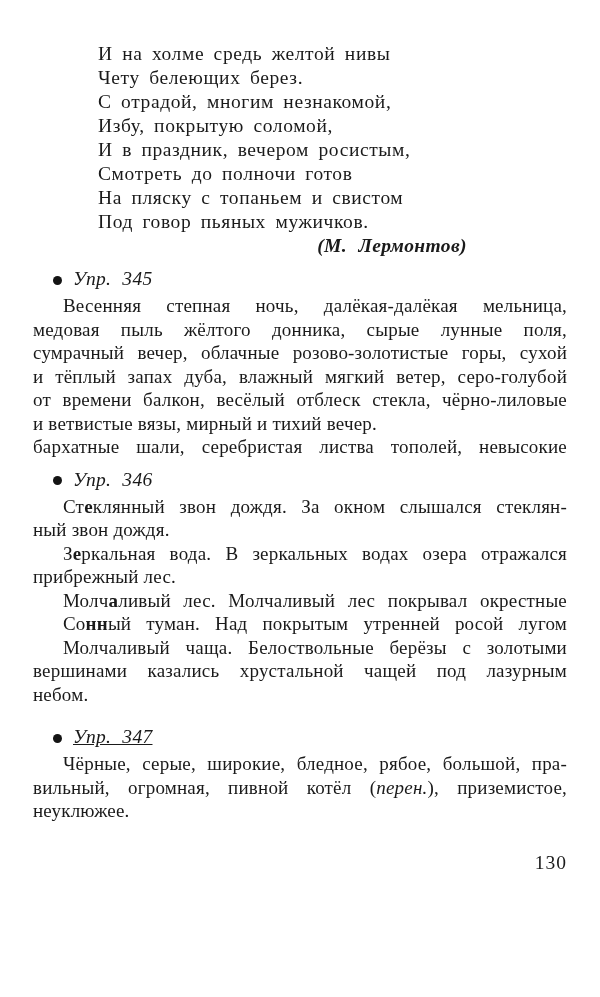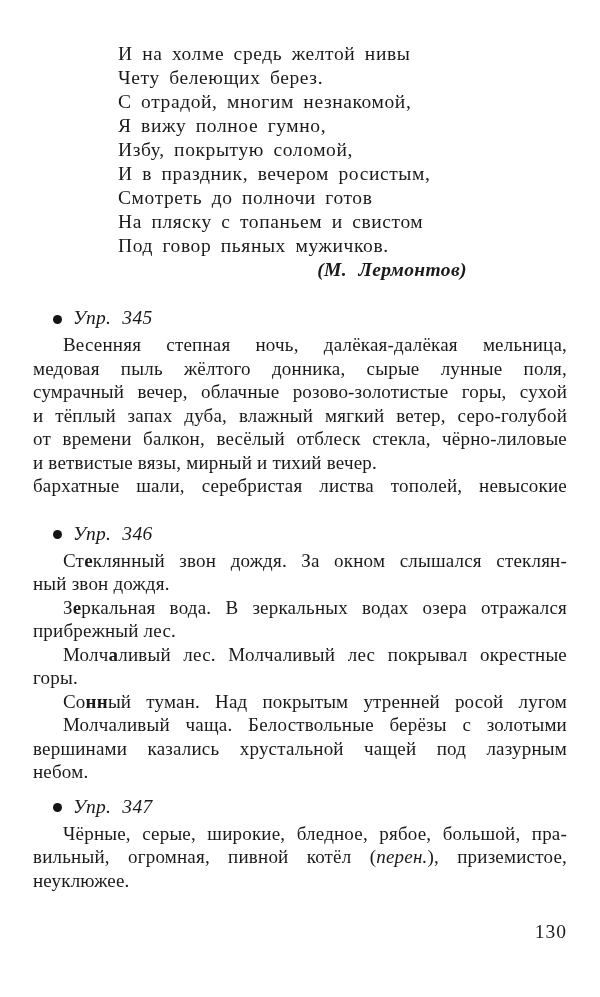--- a/index.html
+++ b/index.html
@@ -11,49 +11,49 @@
     overflow:hidden;
   }
   .page{
     box-sizing:border-box;
     width:600px;height:997px;
     padding:30px 33px 0 33px;
   }
   
   .poem{
     margin-top:12px;
-    margin-left:85px;
+    margin-left:65px;
     font-size:19.5px;
     letter-spacing:0.6px;
     word-spacing:4px;
   }
   .pl{line-height:24px;white-space:nowrap;}
   .attribution{
     font-style:italic;
     font-size:19.5px;
     line-height:24px;
     text-align:right;
     padding-right:100px;
     word-spacing:6px;
     letter-spacing:0.4px;
     font-weight:bold;
   }
   
   .ex-head{
     display:flex;
     align-items:center;
-    margin-top:24px;
+    margin-top:9px;
     padding-left:20px;
     height:24px;
     font-style:italic;
     font-size:19.5px;
     word-spacing:6px;
     letter-spacing:0.3px;
   }
-  .ex-head.h347{margin-top:11px;}
+  .ex-head.h347{margin-top:19px;text-decoration:underline;}
   .bullet{
     flex:0 0 auto;
     width:9px;height:9px;
     border-radius:50%;
     background:#141414;
     margin-right:11px;
     margin-top:2px;
   }
   
   .paras{
@@ -83,21 +83,20 @@
 </head>
 <body>
 
 <div class="page">
 
   <div class="poem">
     <div>
         <div class="pl">И на холме средь желтой нивы</div>
         <div class="pl">Чету белеющих берез.</div>
         <div class="pl">С отрадой, многим незнакомой,</div>
-        <div class="pl">Я вижу полное гумно,</div>
         <div class="pl">Избу, покрытую соломой,</div>
         <div class="pl">И в праздник, вечером росистым,</div>
         <div class="pl">Смотреть до полночи готов</div>
         <div class="pl">На пляску с топаньем и свистом</div>
         <div class="pl">Под говор пьяных мужичков.</div>
       </div>
   </div>
 
   <div class="attribution">(М. Лермонтов)</div>
 
@@ -128,21 +127,20 @@
         <div>
           <div class="tl ind j">Ст<b>е</b>клянный звон дождя. За окном слышался стеклян-</div>
           <div class="tl">ный звон дождя.</div>
         </div>
         <div>
           <div class="tl ind j">З<b>е</b>ркальная вода. В зеркальных водах озера отражался</div>
           <div class="tl">прибрежный лес.</div>
         </div>
         <div>
           <div class="tl ind j">Молч<b>а</b>ливый лес. Молчаливый лес покрывал окрестные</div>
-          <div class="tl">горы.</div>
         </div>
         <div>
           <div class="tl ind j">Со<b>нн</b>ый туман. Над покрытым утренней росой лугом</div>
         </div>
         <div>
           <div class="tl ind j">Молчаливый чаща. Белоствольные берёзы с золотыми</div>
           <div class="tl j">вершинами казались хрустальной чащей под лазурным</div>
           <div class="tl">небом.</div>
         </div>
       </div>

